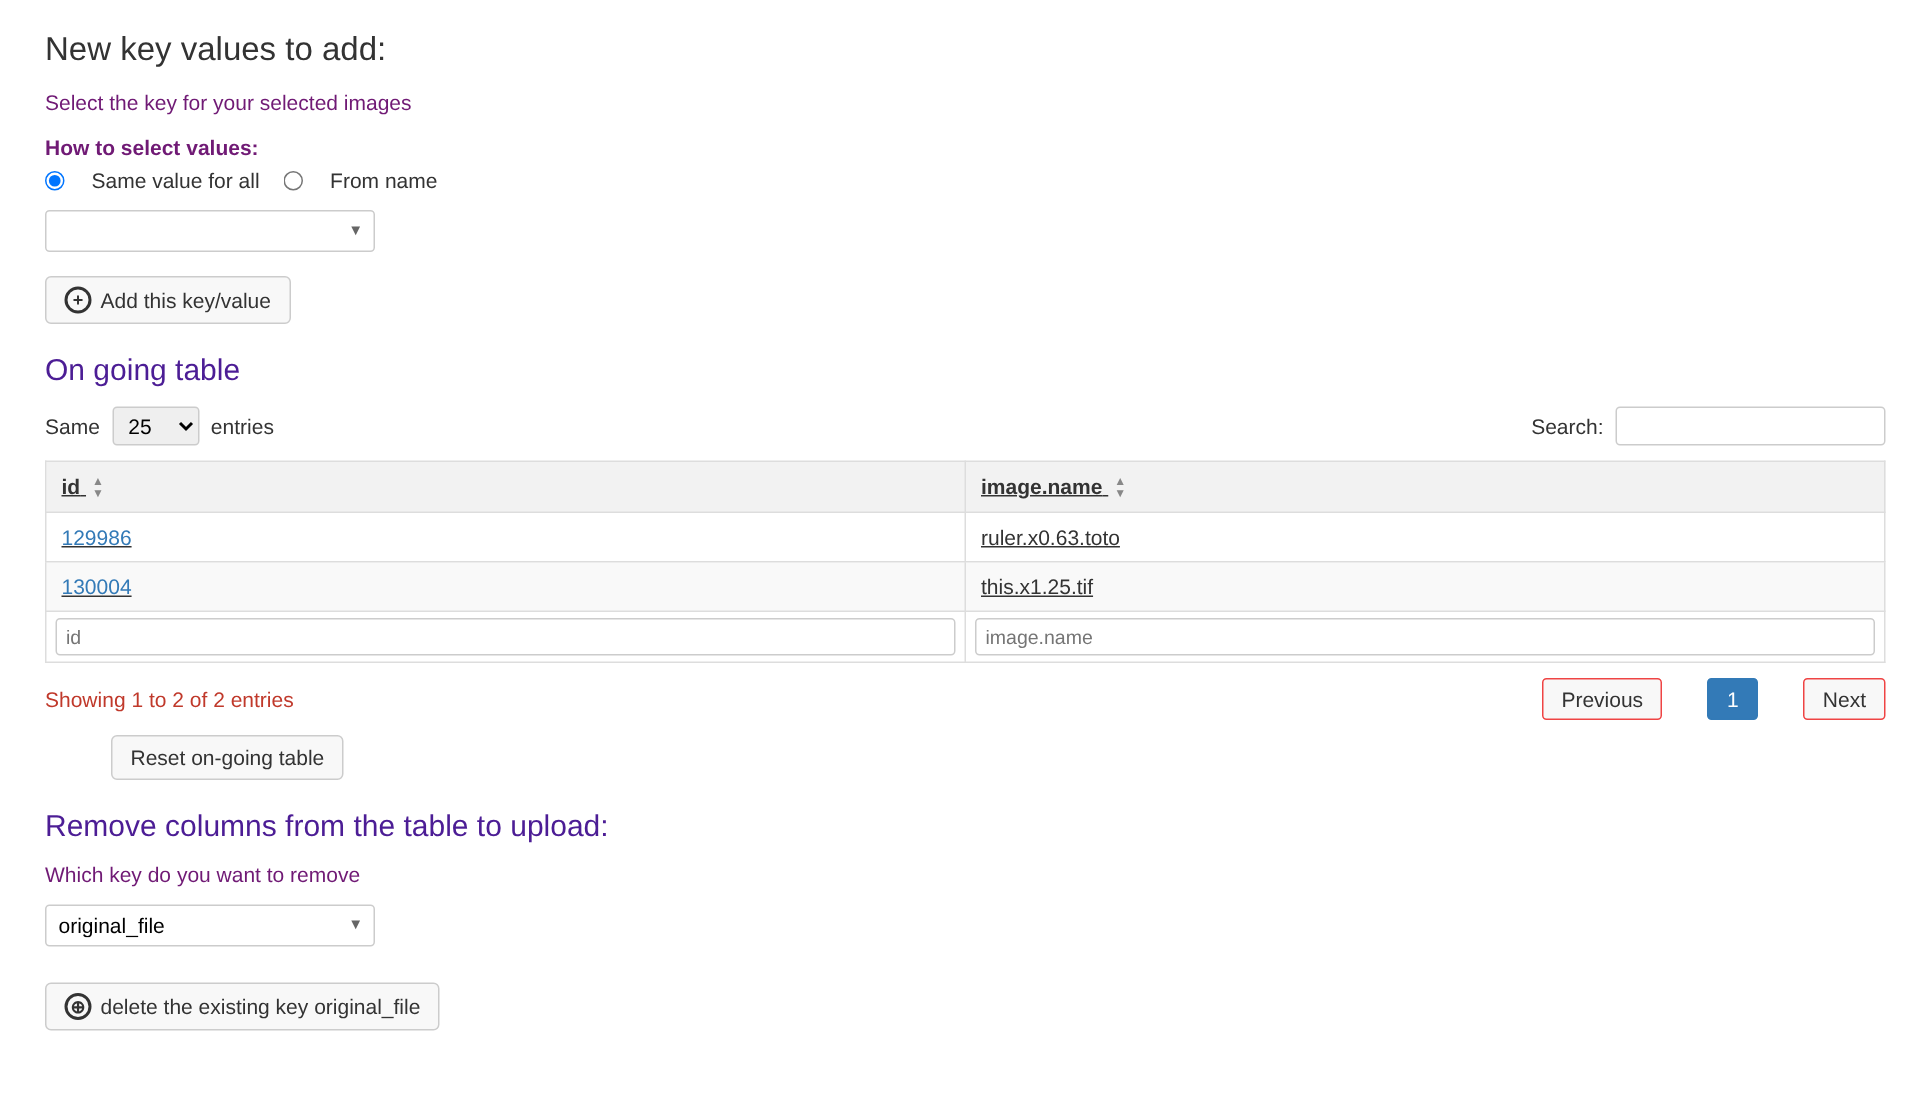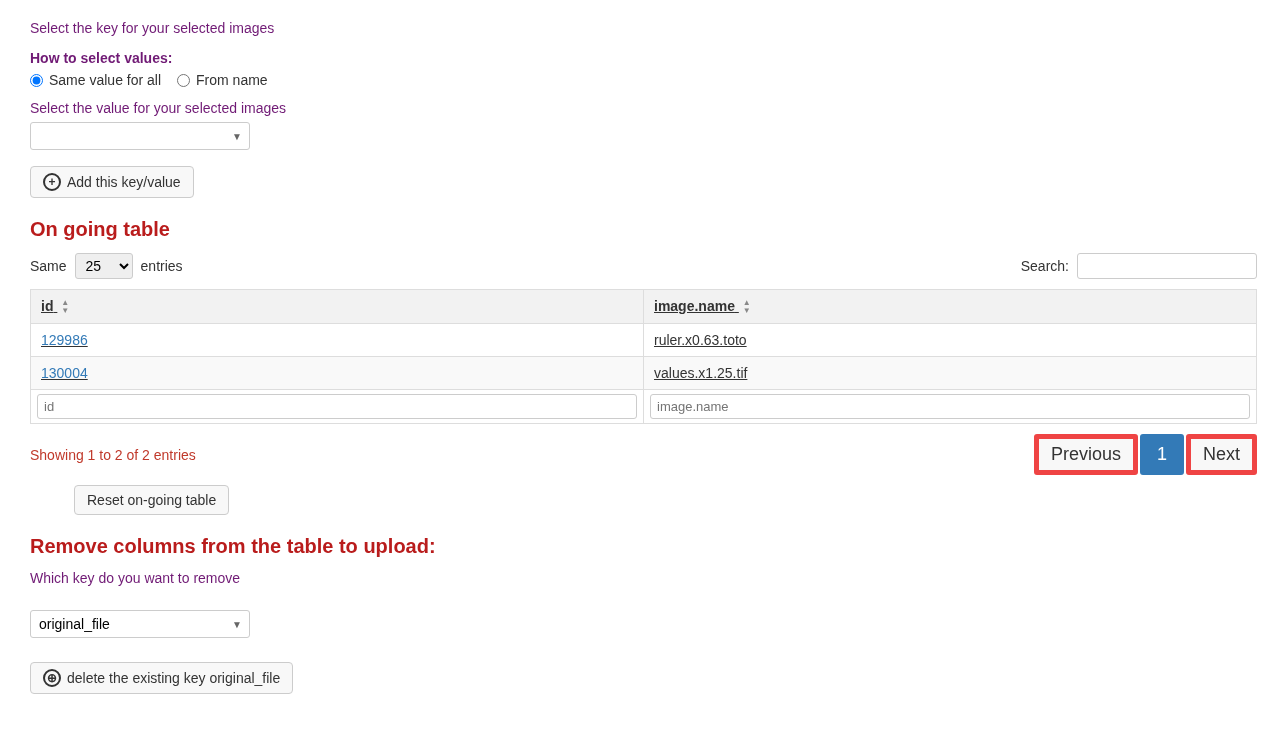--- a/index.html
+++ b/index.html
@@ -11,23 +11,23 @@
       padding: 20px 30px;
     }
     h2 {
       font-size: 22px;
       font-weight: normal;
       margin-bottom: 14px;
       color: #333;
     }
     h3 {
       font-size: 20px;
-      font-weight: bold;
+      font-weight: normal;
       margin-bottom: 12px;
-      color: #b91c1c;
+      color: #4c1d95;
     }
     .section { margin-bottom: 20px; }
     .label {
       font-size: 14px;
       margin-bottom: 6px;
       color: #701a75;
     }
     .select-wrapper {
       position: relative;
       display: inline-block;
@@ -56,21 +56,21 @@
     }
     .radio-group {
       display: flex;
       align-items: center;
       gap: 16px;
       margin-bottom: 12px;
     }
     .radio-group label {
       display: flex;
       align-items: center;
-      gap: 6px;
+      gap: 18px;
       cursor: pointer;
       font-size: 14px;
     }
     .radio-group input[type="radio"] {
       cursor: pointer;
     }
     .btn {
       display: inline-flex;
       align-items: center;
       gap: 6px;
@@ -184,26 +184,27 @@
       color: #555;
     }
     .showing-text span { color: #c0392b; }
     .pagination {
       display: flex;
       align-items: center;
       gap: 2px;
     }
     .pagination button {
       padding: 5px 12px;
-      border: 5px solid #ef4444;
+      border: 1px solid #ef4444;
       background: #f8f8f8;
-      font-size: 18px;
-      cursor: pointer;
-      border-radius: 3px;
-      color: #333;
+      font-size: 14px;
+      cursor: pointer;
+      border-radius: 3px;
+      color: #333;
+      margin-left: 28px;
     }
     .pagination button.active {
       background: #337ab7;
       color: #fff;
       border-color: #337ab7;
     }
     .reset-btn {
       margin-top: 10px;
       padding-left: 44px;
     }
@@ -225,40 +226,42 @@
       font-size: 14px;
       cursor: pointer;
       color: #333;
       margin-top: 12px;
     }
   </style>
 </head>
 <body>
 
 <div class="section">
+  <h2>
+    New key values to add:
+  </h2>
 
   <div class="label">Select the key for your selected images</div>
 
   <div style="margin-top:14px;">
     <div class="label">
       <strong>How to select values:</strong>
     </div>
     <div class="radio-group">
       <label>
         <input type="radio" name="select_method" value="same" checked="" style="">
         <span>Same value for all</span>
       </label>
       <label>
         <input type="radio" name="select_method" value="name" style="">
         <span>From name</span>
       </label>
     </div>
   </div>
 
-  <div class="label">Select the value for your selected images</div>
   <div class="select-wrapper">
     <select>
       <option value=""></option>
     </select>
   </div>
 
   <div style="margin-top:16px;">
     <button class="btn">
       <span class="btn-circle">+</span>
       <span>Add this key/value</span>
@@ -303,21 +306,21 @@
       <tr>
         <td>
           <a href="#">129986</a>
         </td>
         <td>ruler.x0.63.toto</td>
       </tr>
       <tr>
         <td>
           <a href="#">130004</a>
         </td>
-        <td>values.x1.25.tif</td>
+        <td>this.x1.25.tif</td>
       </tr>
       <tr class="filter-row">
         <td>
           <input type="text" placeholder="id" value="" style="">
         </td>
         <td>
           <input type="text" placeholder="image.name" value="" style="">
         </td>
       </tr>
     </tbody>
@@ -342,21 +345,21 @@
     <button class="btn">
       <span>Reset on-going table</span>
     </button>
   </div>
 </div>
 
 <div class="remove-section">
   <h3>Remove columns from the table to upload:</h3>
 
   <div class="label">Which key do you want to remove</div>
-  <div class="select-wrapper" style="margin-top:18px;">
+  <div class="select-wrapper" style="margin-top:6px;">
     <select>
       <option>original_file</option>
     </select>
   </div>
 
   <div style="margin-top:12px;">
     <button class="btn delete-btn">
       <span class="btn-circle">⊕</span>
       <span>delete the existing key original_file</span>
     </button>

